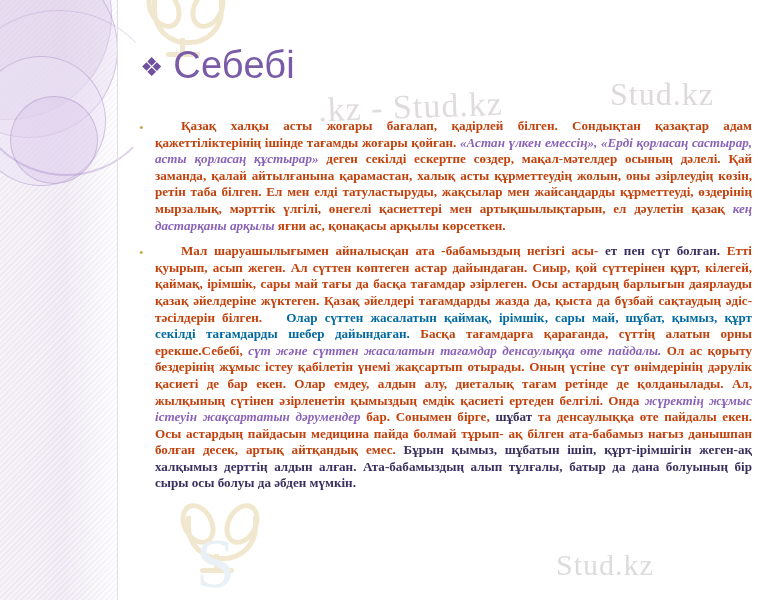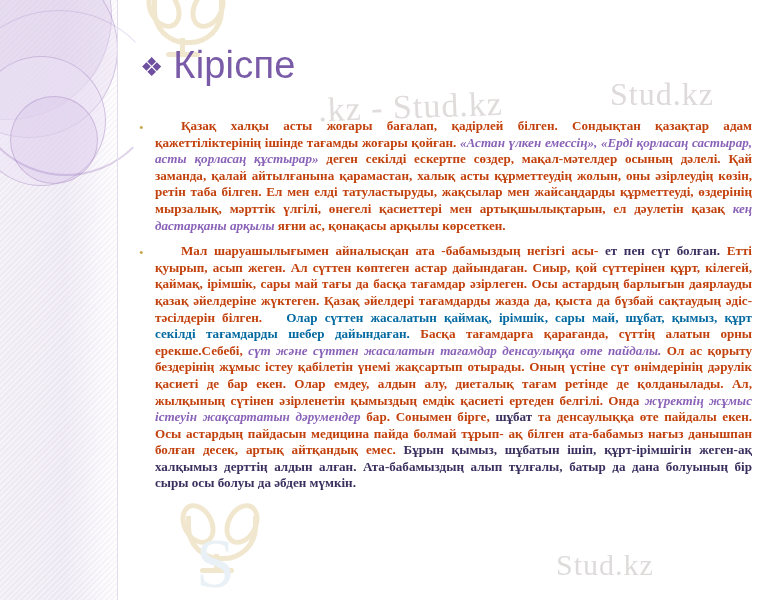--- a/index.html
+++ b/index.html
@@ -225,21 +225,21 @@
       <div class="stem"></div>
       <div class="foot"></div>
   </div>
   <div class="wm wm-s">S</div>
   <div class="wm wm-top">.kz - Stud.kz</div>
   <div class="wm wm-right">Stud.kz</div>
   <div class="wm wm-bottom">Stud.kz</div>
 
   <div class="title-row">
     <span class="title-bullet">❖</span>
-    <span class="title-text">Кіріспе</span>
+    <span class="title-text">Себебі</span>
   </div>
 
   <div class="body">
     <div class="para">
       <span class="bdot">•</span>
       <span class="ptext"><span class="ind"></span><span class="dk">Қазақ халқы асты жоғары бағалап, қадірлей білген. Сондықтан қазақтар  адам қажеттіліктерінің  ішінде тағамды  жоғары қойған. </span><span class="pur">«Астан үлкен емессің», «Ерді қорласаң састырар, асты қорласаң құстырар»</span><span class="dk"> деген секілді ескертпе сөздер, мақал-мәтелдер осының дәлелі. Қай заманда, қалай айтылғанына қарамастан, халық асты құрметтеудің жолын, оны әзірлеудің көзін, ретін таба білген.  Ел мен елді татуластыруды, жақсылар мен жайсаңдарды құрметтеуді, өздерінің мырзалық, мәрттік үлгілі, өнегелі қасиеттері мен артықшылықтарын, ел дәулетін қазақ </span><span class="pur">кең дастарқаны арқылы</span><span class="dk"> яғни ас, қонақасы арқылы көрсеткен.</span></span>
     </div>
     <div class="para">
       <span class="bdot">•</span>
       <span class="ptext"><span class="ind"></span><span class="dk">Мал шаруашылығымен айналысқан ата -бабамыздың негізгі асы- </span><span class="it">ет пен сүт болған.</span><span class="dk"> Етті қуырып, асып жеген.  Ал сүттен  көптеген астар дайындаған. Сиыр, қой сүттерінен құрт, кілегей, қаймақ, ірімшік, сары май тағы да басқа тағамдар әзірлеген. Осы астардың барлығын даярлауды қазақ әйелдеріне жүктеген. Қазақ әйелдері тағамдарды жазда да, қыста да бүзбай сақтаудың әдіс-тәсілдерін білген. </span><span class="pur2">Олар сүттен жасалатын қаймақ, ірімшік, сары май,  шұбат, қымыз, құрт секілді тағамдарды шебер дайындаған.</span><span class="dk"> Басқа тағамдарға қарағанда, сүттің алатын орны ерекше.</span><span class="dk">Себебі, </span><span class="pur">сүт және сүттен жасалатын тағамдар денсаулыққа өте пайдалы.</span><span class="dk"> Ол ас қорыту бездерінің жұмыс істеу қабілетін үнемі жақсартып отырады.  Оның үстіне сүт өнімдерінің дәрулік қасиеті де бар екен. Олар емдеу, алдын алу, диеталық тағам ретінде де қолданылады. Ал, жылқының сүтінен әзірленетін қымыздың емдік қасиеті ертеден белгілі. Онда </span><span class="pur">жүректің жұмыс істеуін жақсартатын дәрумендер</span><span class="dk"> бар. Сонымен бірге, </span><span class="it">шұбат</span><span class="dk"> та денсаулыққа өте пайдалы екен. Осы астардың пайдасын медицина пайда болмай тұрып- ақ білген ата-бабамыз нағыз данышпан болған десек, артық айтқандық емес. </span><span class="it">Бұрын қымыз, шұбатын ішіп, құрт-ірімшігін жеген-ақ халқымыз дерттің алдын алған.  Ата-бабамыздың алып тұлғалы, батыр да дана болуының бір сыры осы болуы да әбден мүмкін.</span></span>

